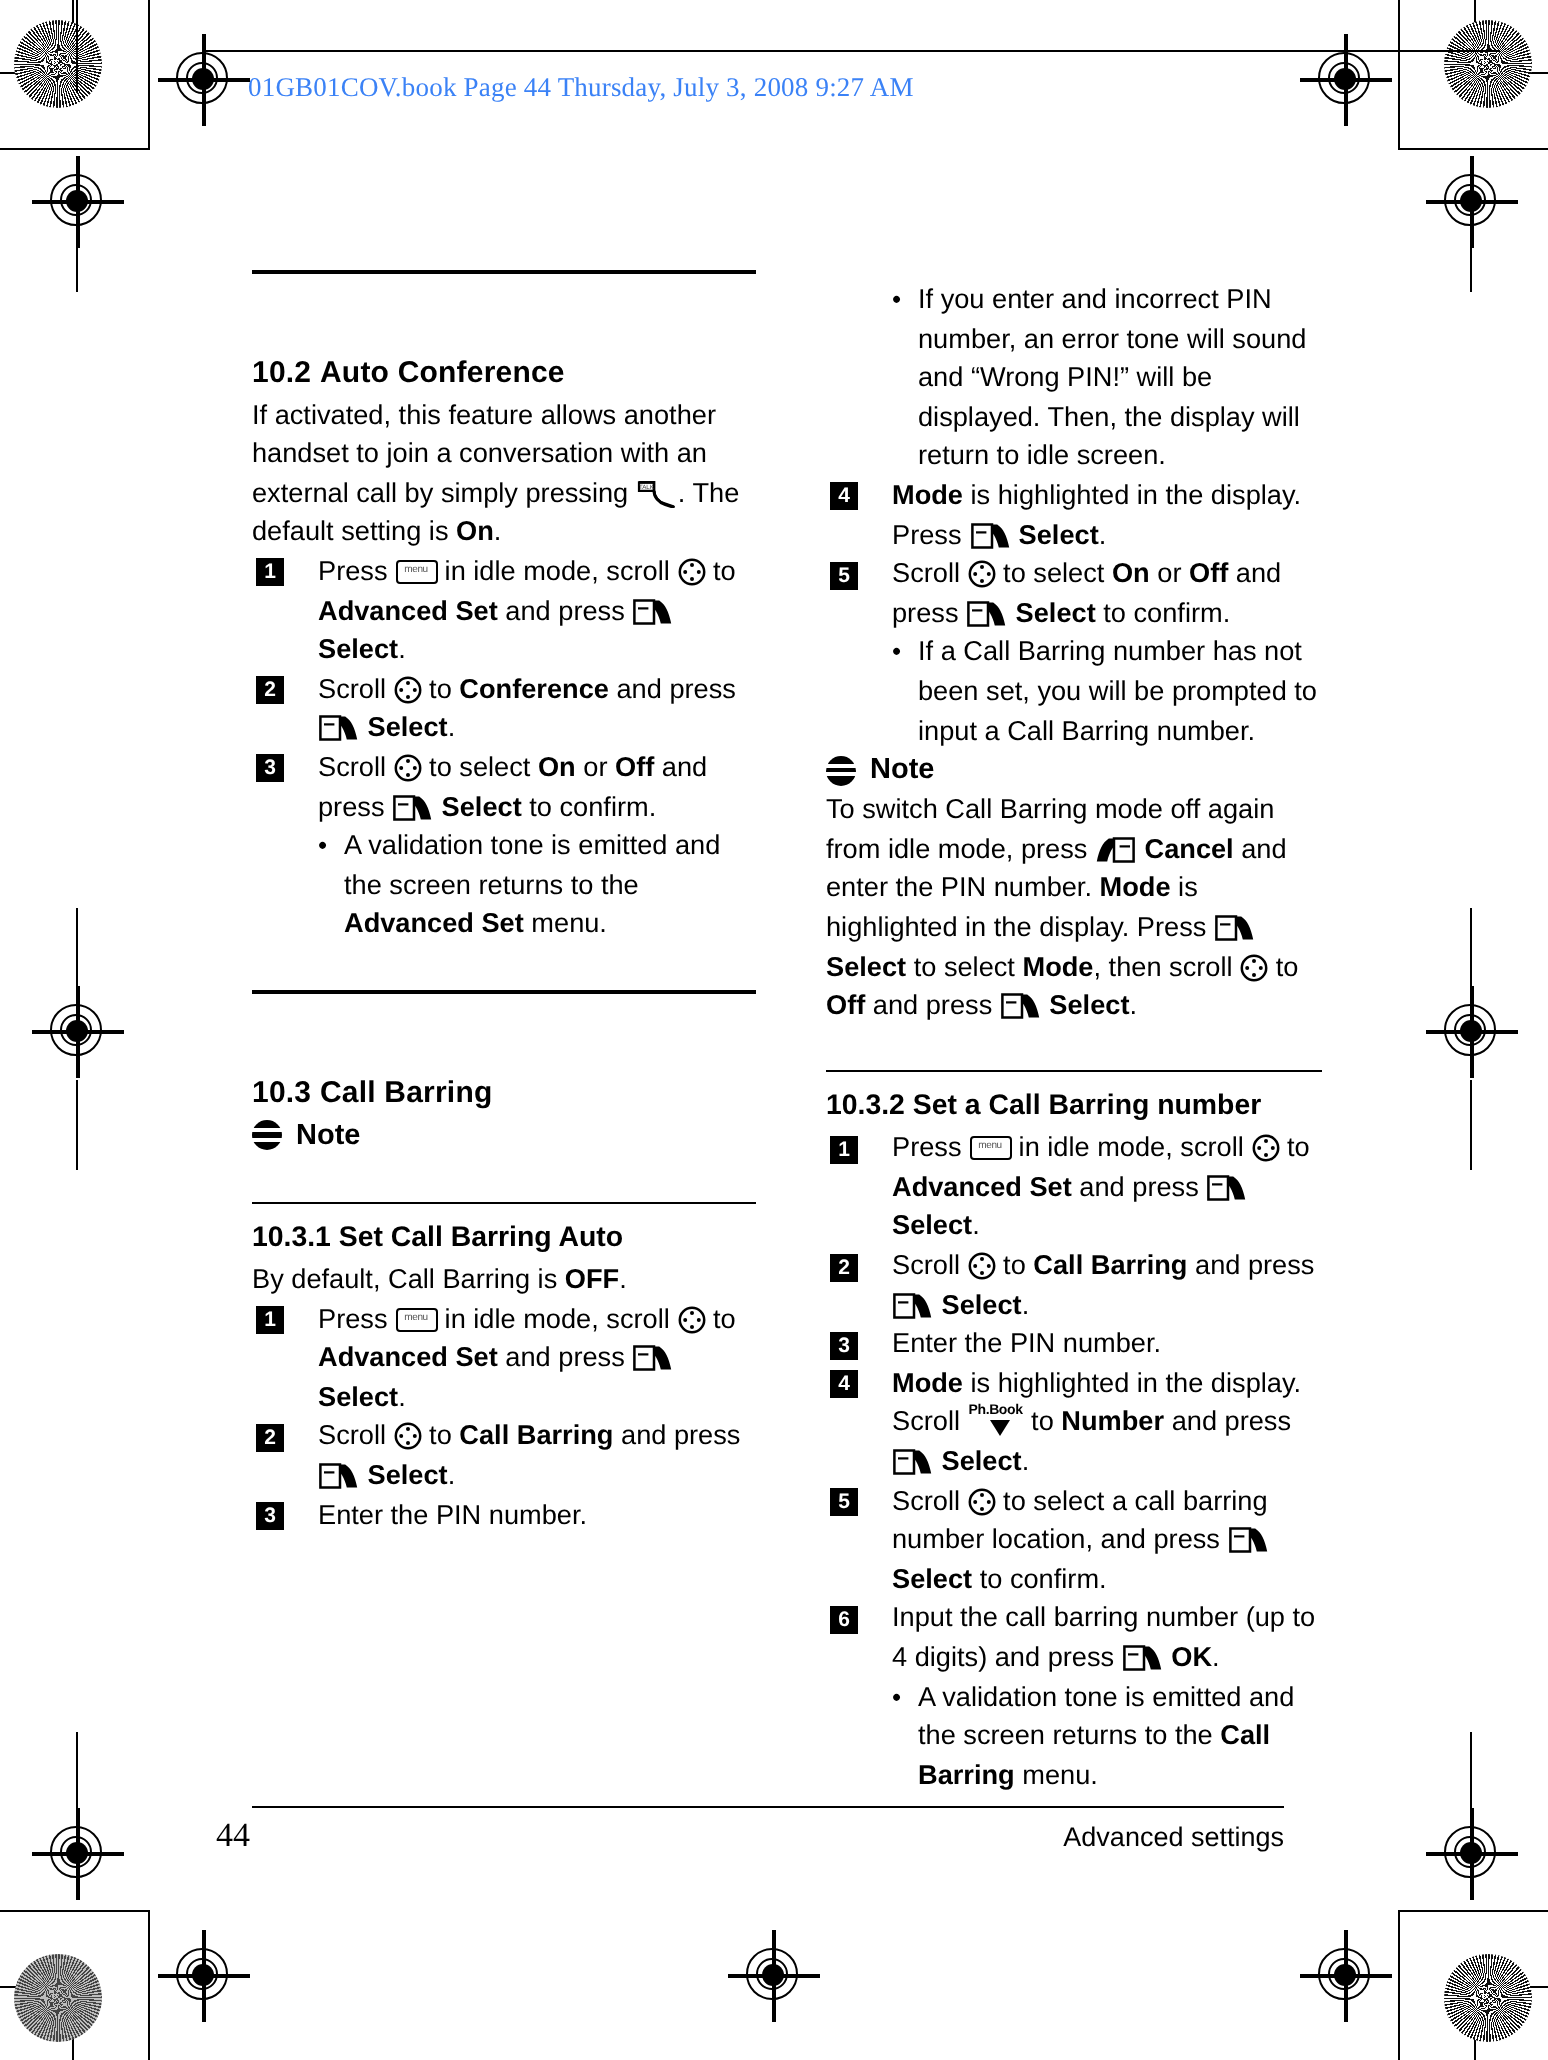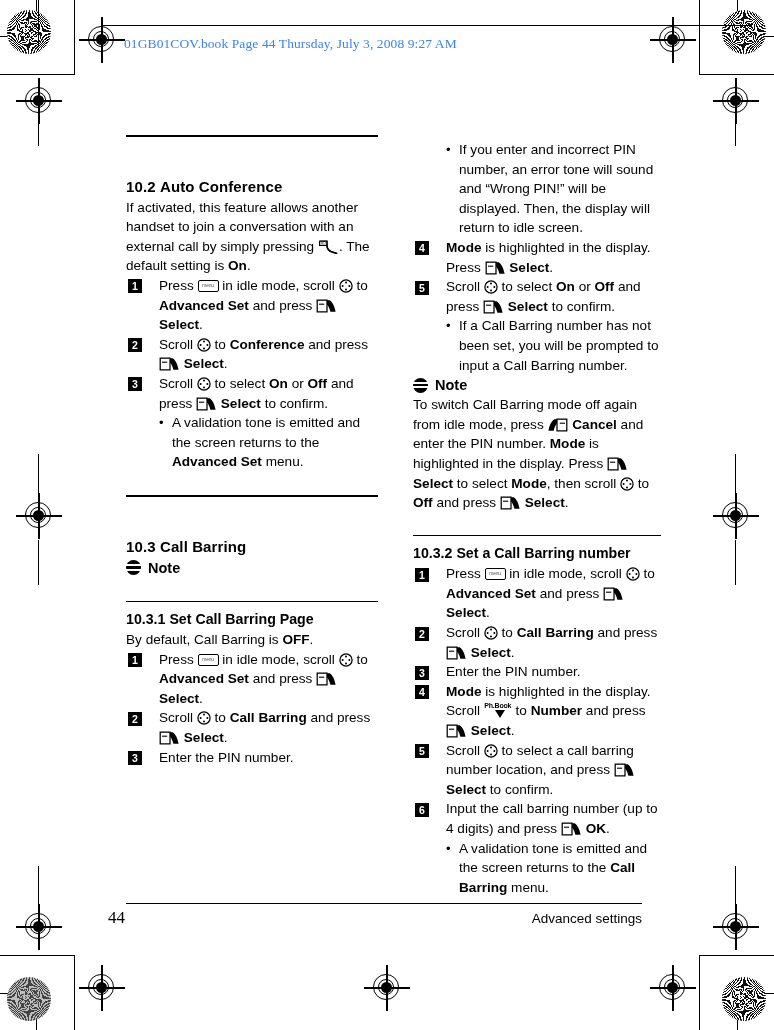--- a/index.html
+++ b/index.html
@@ -311,21 +311,21 @@
 
 
     <div class="note">
       <span class="noteicon"></span>
       <span class="nlabel">Note</span>
     </div>
 
     <div style="height:23px"></div>
     <div class="rule"></div>
 
-    <h3 class="sub">10.3.1 Set Call Barring Page</h3>
+    <h3 class="sub">10.3.1 Set Call Barring Auto</h3>
 
     <p class="para">
       <span>By default, Call Barring is </span><b>OFF</b><span>.</span>
     </p>
 
     <ol class="steps">
         <li><span class="stepnum">1</span>Press <span class="ico ico-menu">menu</span> in idle mode, scroll <span class="ico ico-nav"><svg width="14" height="14" viewBox="0 0 14 14">
               <circle cx="7" cy="7" r="6.1" fill="none" stroke="#000" stroke-width="1.25"></circle>
               <circle cx="7" cy="3.5" r="1.0" fill="#000"></circle>
               <circle cx="7" cy="10.5" r="1.0" fill="#000"></circle>

